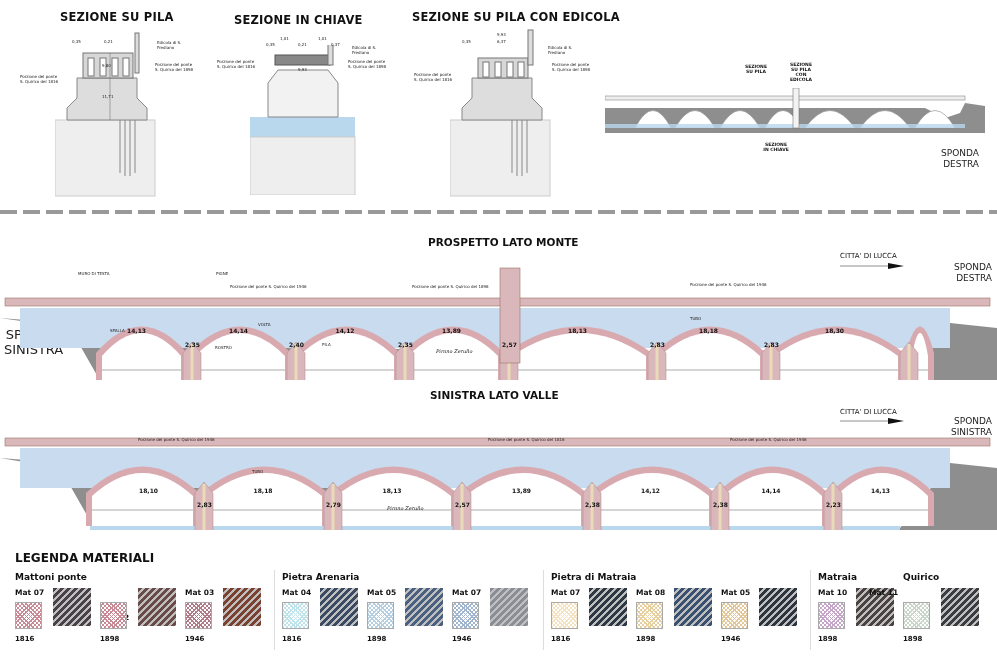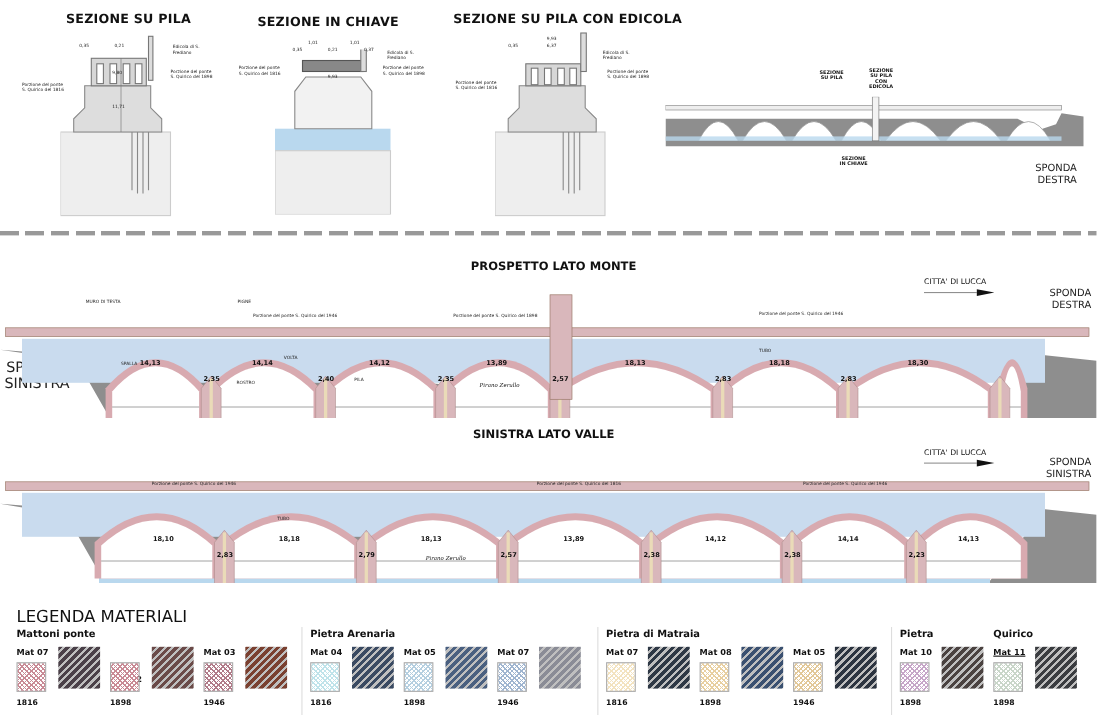--- a/index.html
+++ b/index.html
@@ -7,21 +7,21 @@
   .abs{position:absolute;}
   .title{font-weight:bold;font-size:11.5px;letter-spacing:0.2px;}
   .bigtitle{font-weight:bold;font-size:10.5px;}
   .tiny{font-size:4px;color:#222;white-space:nowrap;}
   .small{font-size:6px;font-weight:bold;white-space:nowrap;}
   .bank{font-size:9px;text-align:right;line-height:11px;color:#222;}
   .bankbig{font-size:13px;text-align:center;line-height:15px;color:#222;}
   .dash{position:absolute;left:0;top:210px;width:997px;height:4px;
         background:repeating-linear-gradient(90deg,#999 0 17px,transparent 17px 23px);}
   svg{position:absolute;}
-  .leg-h{font-weight:normal;font-size:15px;}
+  .leg-h{font-weight:bold;font-size:12px;}
   .leg-g{font-weight:bold;font-size:9px;}
   .leg-m{font-weight:bold;font-size:7.5px;}
   .leg-y{font-weight:bold;font-size:7px;}
   .sw{position:absolute;width:25px;height:25px;border:1px solid #aaa;}
   .ph{position:absolute;width:38px;height:38px;}
   .vsep{position:absolute;width:1px;background:#ddd;}
 </style>
 </head>
 <body>
 
@@ -299,24 +299,24 @@
     <div class="ph" style="left: 589px; top: 588px; background: repeating-linear-gradient(135deg, rgb(46, 56, 69) 0px, rgb(46, 56, 69) 3px, rgba(0, 0, 0, 0.25) 3px, rgba(0, 0, 0, 0.25) 5px);"></div>
     <div class="abs leg-y" style="left: 551px; top: 635px;">1816</div>
     <div class="abs leg-m" style="left: 636px; top: 588px;">Mat 08</div>
     <div class="sw" style="left: 636px; top: 602px; background: repeating-linear-gradient(45deg, rgb(232, 207, 160) 0px, rgb(232, 207, 160) 1px, transparent 1px, transparent 3px), repeating-linear-gradient(-45deg, rgb(232, 207, 160) 0px, rgb(232, 207, 160) 1px, rgb(255, 255, 255) 1px, rgb(255, 255, 255) 3px);"></div>
     <div class="ph" style="left: 674px; top: 588px; background: repeating-linear-gradient(135deg, rgb(58, 80, 112) 0px, rgb(58, 80, 112) 3px, rgba(0, 0, 0, 0.25) 3px, rgba(0, 0, 0, 0.25) 5px);"></div>
     <div class="abs leg-y" style="left: 636px; top: 635px;">1898</div>
     <div class="abs leg-m" style="left: 721px; top: 588px;">Mat 05</div>
     <div class="sw" style="left: 721px; top: 602px; background: repeating-linear-gradient(45deg, rgb(226, 200, 152) 0px, rgb(226, 200, 152) 1px, transparent 1px, transparent 3px), repeating-linear-gradient(-45deg, rgb(226, 200, 152) 0px, rgb(226, 200, 152) 1px, rgb(255, 255, 255) 1px, rgb(255, 255, 255) 3px);"></div>
     <div class="ph" style="left: 759px; top: 588px; background: repeating-linear-gradient(135deg, rgb(44, 52, 64) 0px, rgb(44, 52, 64) 3px, rgba(0, 0, 0, 0.25) 3px, rgba(0, 0, 0, 0.25) 5px);"></div>
     <div class="abs leg-y" style="left: 721px; top: 635px;">1946</div>
-    <div class="abs leg-g" style="left: 818px; top: 572px;">Pietra</div>
+    <div class="abs leg-g" style="left: 818px; top: 572px;">Matraia</div>
     <div class="vsep" style="left: 810px; top: 570px; height: 80px;"></div>
     <div class="abs leg-m" style="left: 818px; top: 588px;">Mat 10</div>
     <div class="sw" style="left: 818px; top: 602px; background: repeating-linear-gradient(45deg, rgb(198, 166, 200) 0px, rgb(198, 166, 200) 1px, transparent 1px, transparent 3px), repeating-linear-gradient(-45deg, rgb(198, 166, 200) 0px, rgb(198, 166, 200) 1px, rgb(255, 255, 255) 1px, rgb(255, 255, 255) 3px);"></div>
     <div class="ph" style="left: 856px; top: 588px; background: repeating-linear-gradient(135deg, rgb(74, 66, 64) 0px, rgb(74, 66, 64) 3px, rgba(0, 0, 0, 0.25) 3px, rgba(0, 0, 0, 0.25) 5px);"></div>
     <div class="abs leg-y" style="left: 818px; top: 635px;">1898</div>
     <div class="abs leg-g" style="left: 903px; top: 572px;">Quirico</div>
-    <div class="abs leg-m" style="left: 903px; top: 588px; text-decoration: underline;">Mat 11</div>
+    <div class="abs leg-m" style="left: 869px; top: 588px;">Mat 11</div>
     <div class="sw" style="left: 903px; top: 602px; background: repeating-linear-gradient(45deg, rgb(201, 214, 201) 0px, rgb(201, 214, 201) 1px, transparent 1px, transparent 3px), repeating-linear-gradient(-45deg, rgb(201, 214, 201) 0px, rgb(201, 214, 201) 1px, rgb(255, 255, 255) 1px, rgb(255, 255, 255) 3px);"></div>
     <div class="ph" style="left: 941px; top: 588px; background: repeating-linear-gradient(135deg, rgb(58, 60, 64) 0px, rgb(58, 60, 64) 3px, rgba(0, 0, 0, 0.25) 3px, rgba(0, 0, 0, 0.25) 5px);"></div>
     <div class="abs leg-y" style="left: 903px; top: 635px;">1898</div>
   </div>
 
 </body></html>

